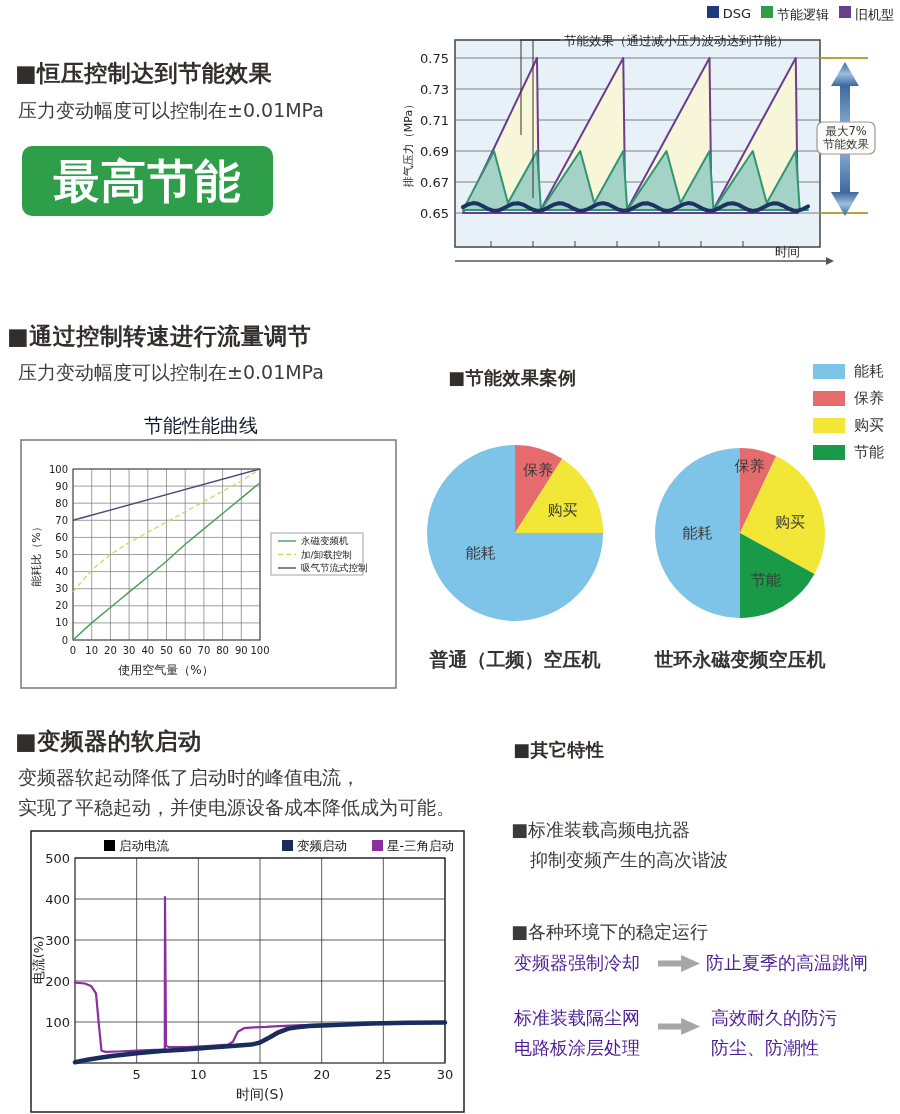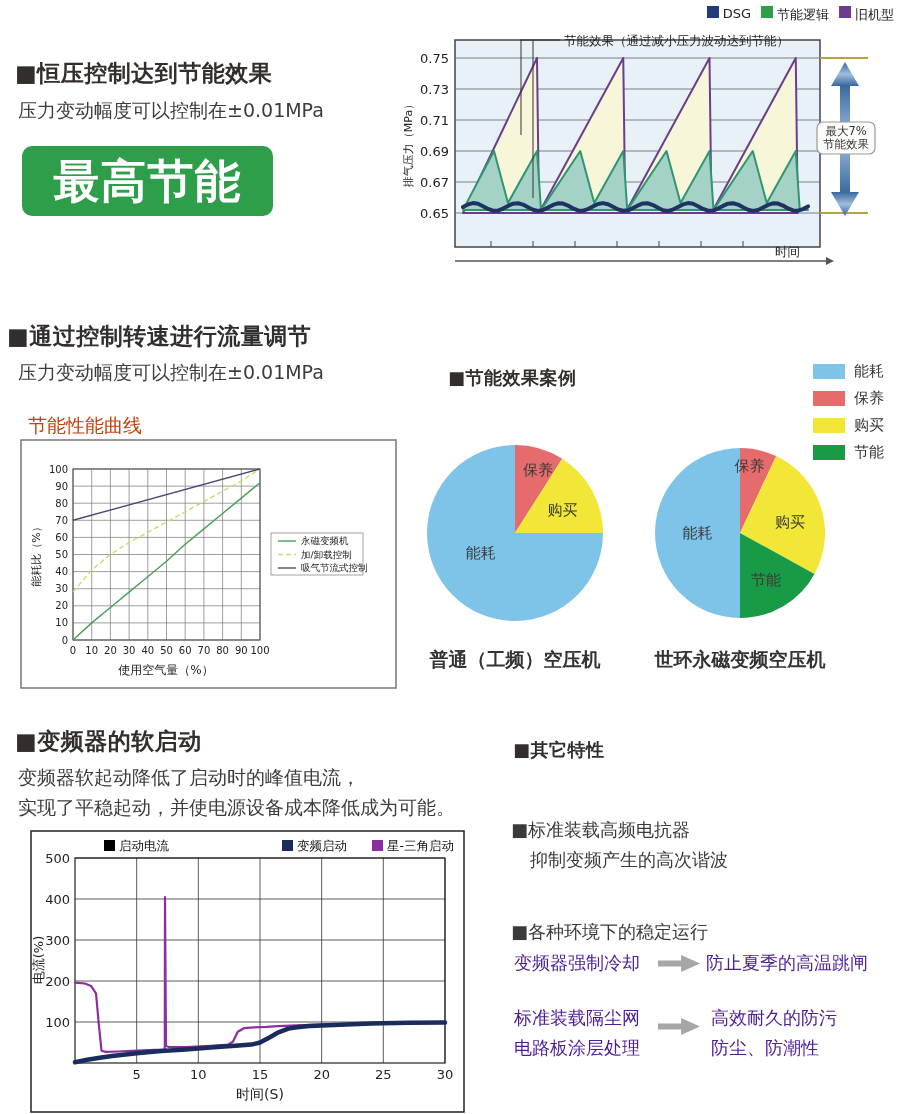--- a/index.html
+++ b/index.html
@@ -9,21 +9,21 @@
   .abs{position:absolute}
   .sec-h{font-size:23px;font-weight:700;color:#332e2b;letter-spacing:.5px;white-space:nowrap}
   .sec-h.small{font-size:18px}
   .sub{font-size:19px;color:#3c3c3c;white-space:nowrap}
   .banner{left:22px;top:146px;width:251px;height:70px;background:#2e9e4b;border-radius:10px;
           color:#fff;font-size:46px;font-weight:bold;text-align:center;line-height:70px;letter-spacing:1px}
   .chart-wrap{left:398px;top:2px;width:502px;height:272px}
   .p-legend{position:absolute;right:6px;top:4px;display:flex}
   .lg-item{display:inline-flex;align-items:flex-start;gap:4px;font-size:13px;color:#222;margin-left:10px;white-space:nowrap}
   .lg-item i{width:12px;height:12px;display:inline-block}
-  .flow-title{left:28px;top:413px;width:378px;font-size:19px;color:#c2410c;white-space:nowrap}
+  .flow-title{left:12px;top:413px;width:378px;text-align:center;font-size:19px;color:#0f172a;white-space:nowrap}
   .pie-legend{left:813px;top:358px}
   .pie-lg-row{display:flex;align-items:center;gap:9px;height:27px;font-size:15px;color:#333;white-space:nowrap}
   .pie-lg-row i{width:32px;height:15px;display:inline-block}
   .feat{font-size:18px;color:#3a3a3a;white-space:nowrap}
   .feat-row{font-size:18px;color:#4c1d95;line-height:30px;white-space:nowrap}
   .arrow-gray{display:inline-block;width:42px;height:17px;background:#a6a6a6;
               clip-path:polygon(0 32%,55% 32%,55% 0,100% 50%,55% 100%,55% 68%,0 68%)}
   svg{display:block}
 </style>
 </head>

